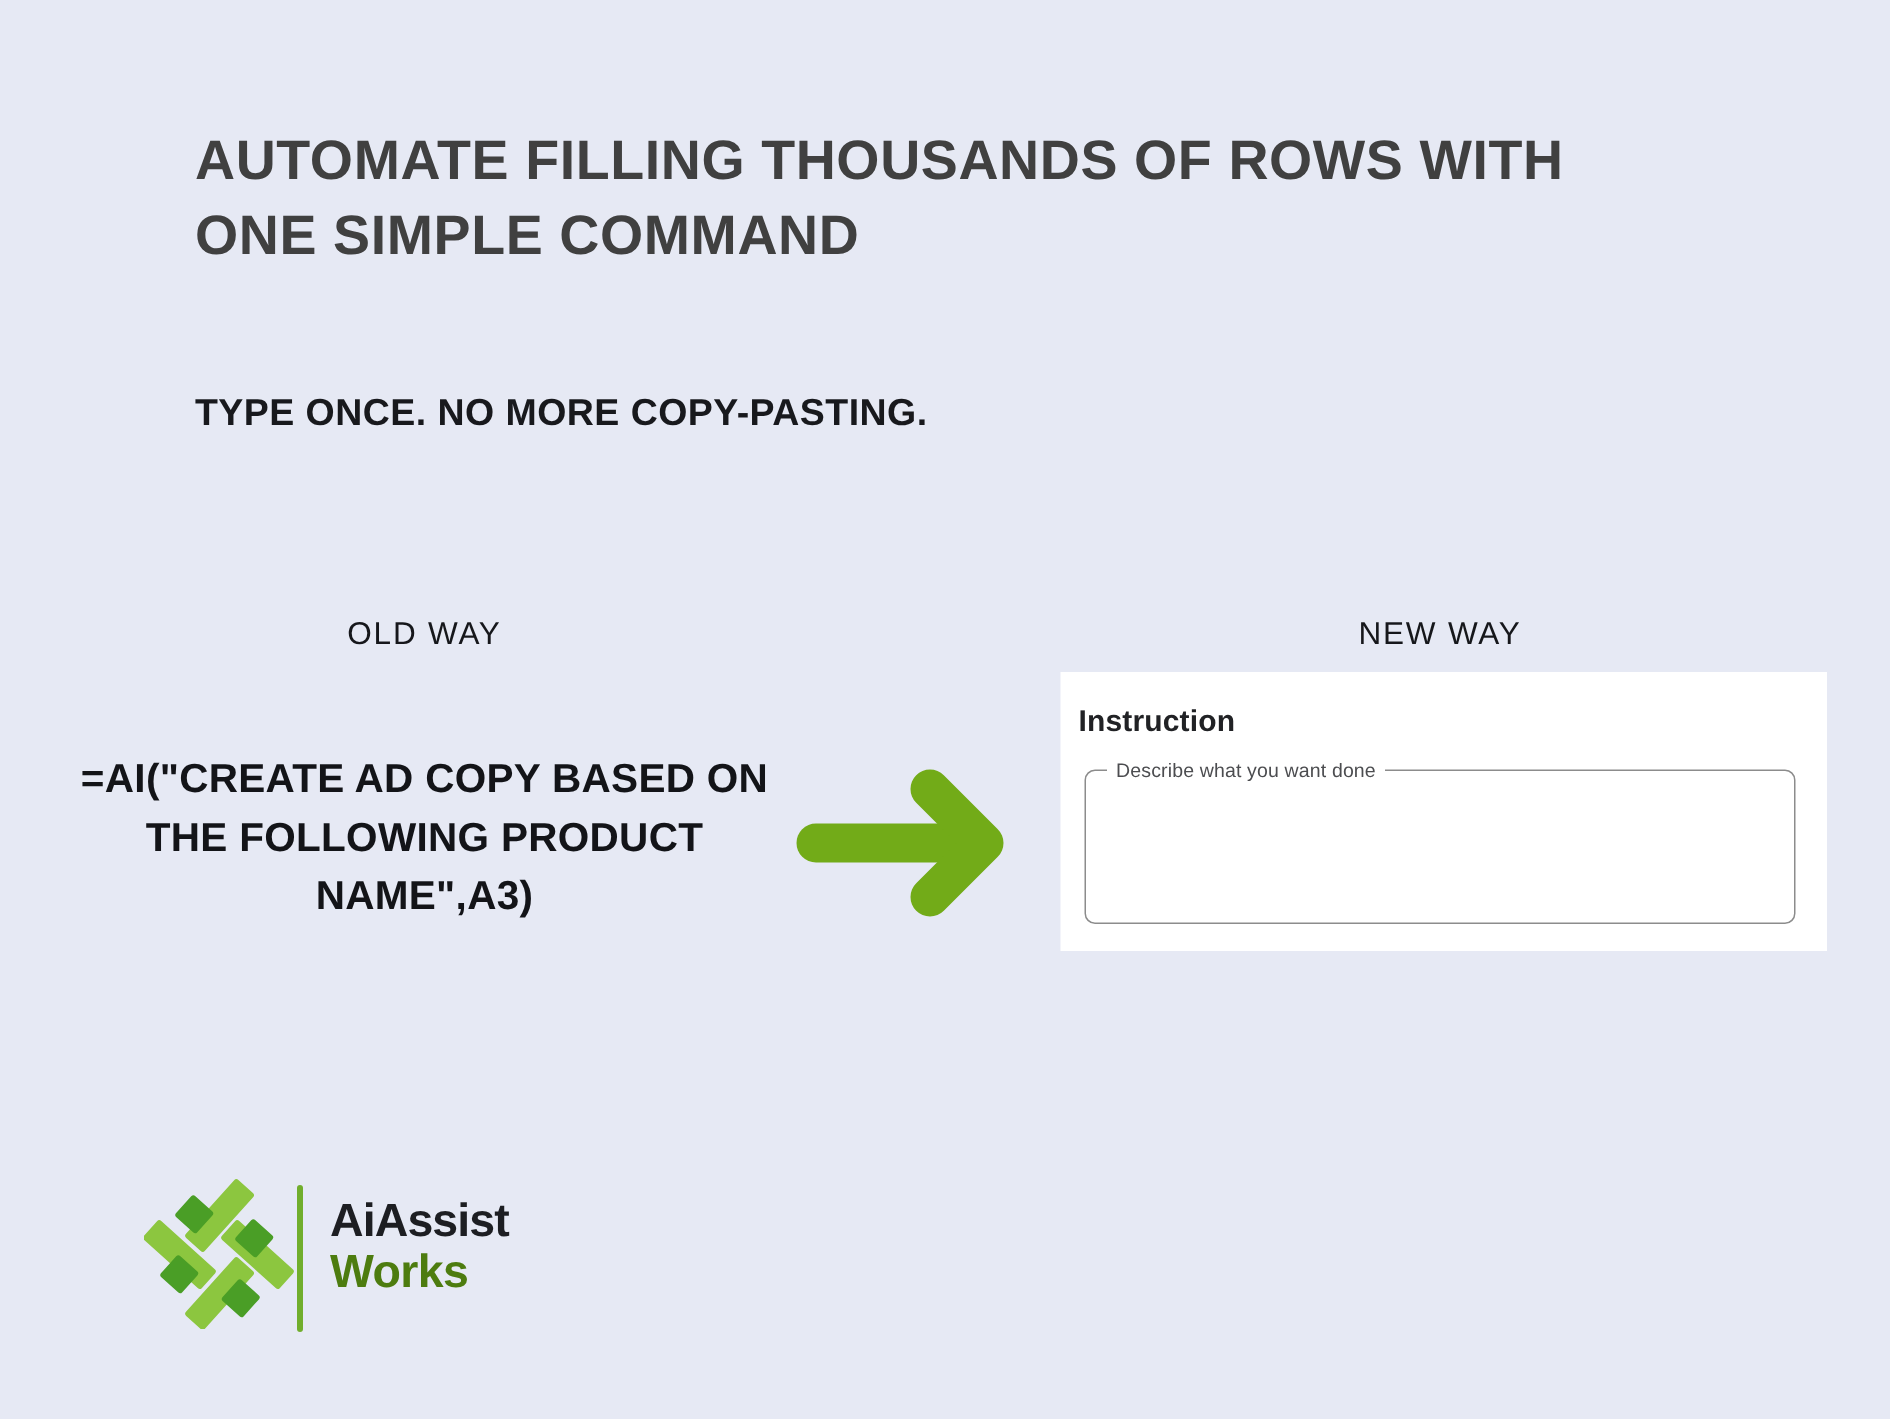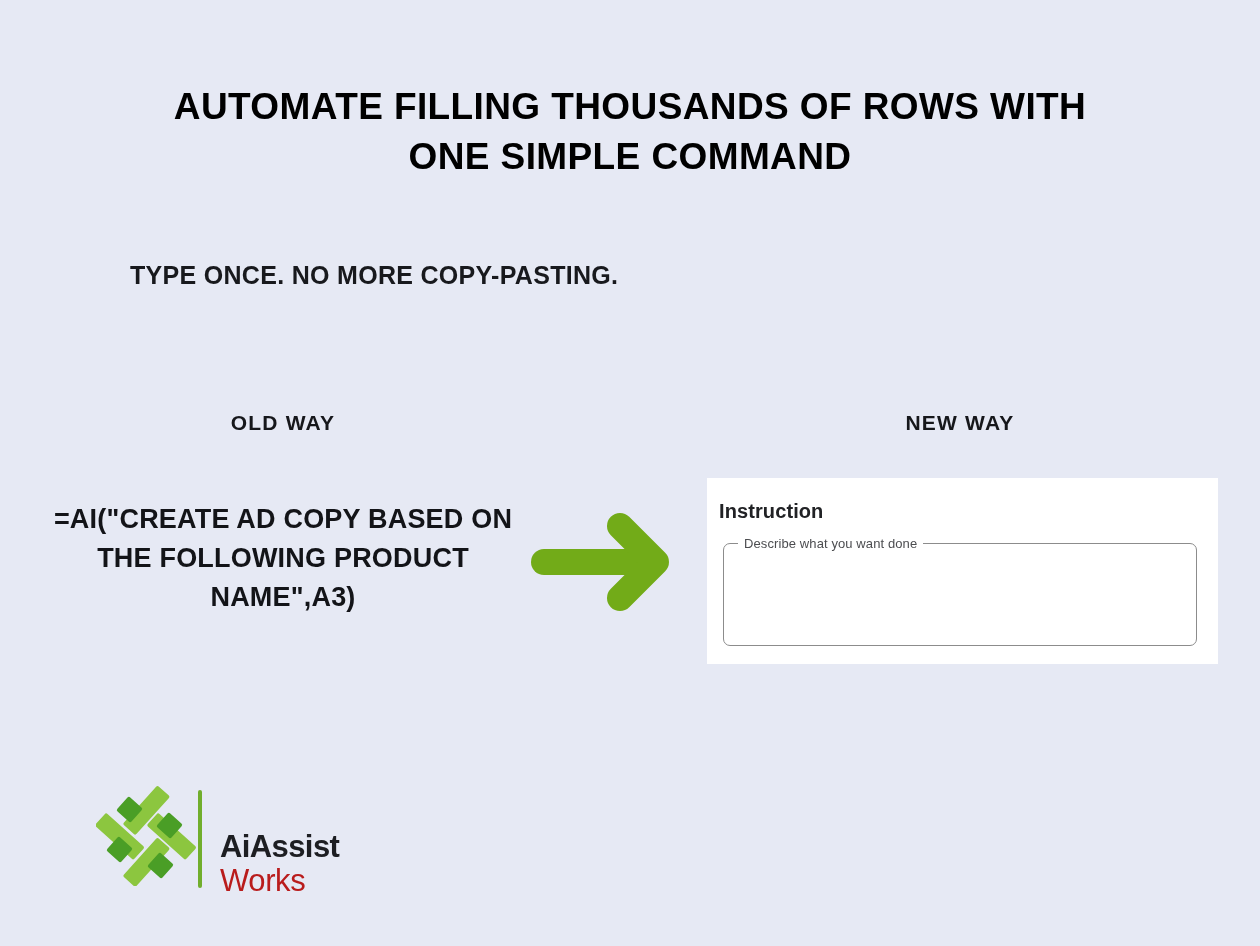--- a/index.html
+++ b/index.html
@@ -22,47 +22,47 @@
     height: 946px;
     background: #e6e9f4;
   }
 
   
   .headline {
     position: absolute;
     left: 130px;
     top: 82px;
     width: 1000px;
-    text-align: center;
+    text-align: left;
     font-size: 37px;
     line-height: 1.36;
     font-weight: 700;
     letter-spacing: 0.4px;
-    color: #000000;
+    color: #404040;
     text-transform: uppercase;
   }
   .subheadline {
     position: absolute;
     left: 130px;
     top: 259px;
     width: 1000px;
     text-align: left;
     font-size: 25px;
     line-height: 1.3;
     font-weight: 700;
     letter-spacing: 0.3px;
     color: #18191d;
     text-transform: uppercase;
   }
 
   
   .col-heading {
     position: absolute;
     font-size: 21px;
-    font-weight: 700;
+    font-weight: 400;
     letter-spacing: 1.2px;
     color: #16171b;
     text-transform: uppercase;
     text-align: center;
     white-space: nowrap;
   }
   #old-way-heading {
     left: 133px;
     top: 411px;
     width: 300px;
@@ -94,21 +94,21 @@
     left: 528px;
     top: 512px;
     width: 152px;
     height: 100px;
   }
 
   
   #instruction-panel {
     position: absolute;
     left: 707px;
-    top: 478px;
+    top: 448px;
     width: 511px;
     height: 186px;
     background: #ffffff;
     box-sizing: border-box;
   }
   #instruction-title {
     position: absolute;
     left: 12px;
     top: 22px;
     font-size: 20px;
@@ -169,37 +169,36 @@
     width: 4px;
     height: 98px;
     background: #71ae2c;
     border-radius: 2px;
   }
   #logo-wordmark {
     position: absolute;
     left: 124px;
     top: 16px;
     width: 170px;
-    margin-top: 33px;
   }
   #logo-line1 {
     display: block;
     font-size: 31px;
     line-height: 1.05;
     font-weight: 700;
     letter-spacing: -0.6px;
     color: #1d1e22;
   }
   #logo-line2 {
     display: block;
     font-size: 31px;
     line-height: 1.12;
-    font-weight: 400;
+    font-weight: 700;
     letter-spacing: -0.4px;
-    color: #b91c1c;
+    color: #4d7c0f;
   }
 </style>
 </head>
 <body>
 
 <div id="canvas">
 
   <div class="headline">Automate filling thousands of rows with one simple command</div>
 
   <div class="subheadline">Type once. No more copy-pasting.</div>

